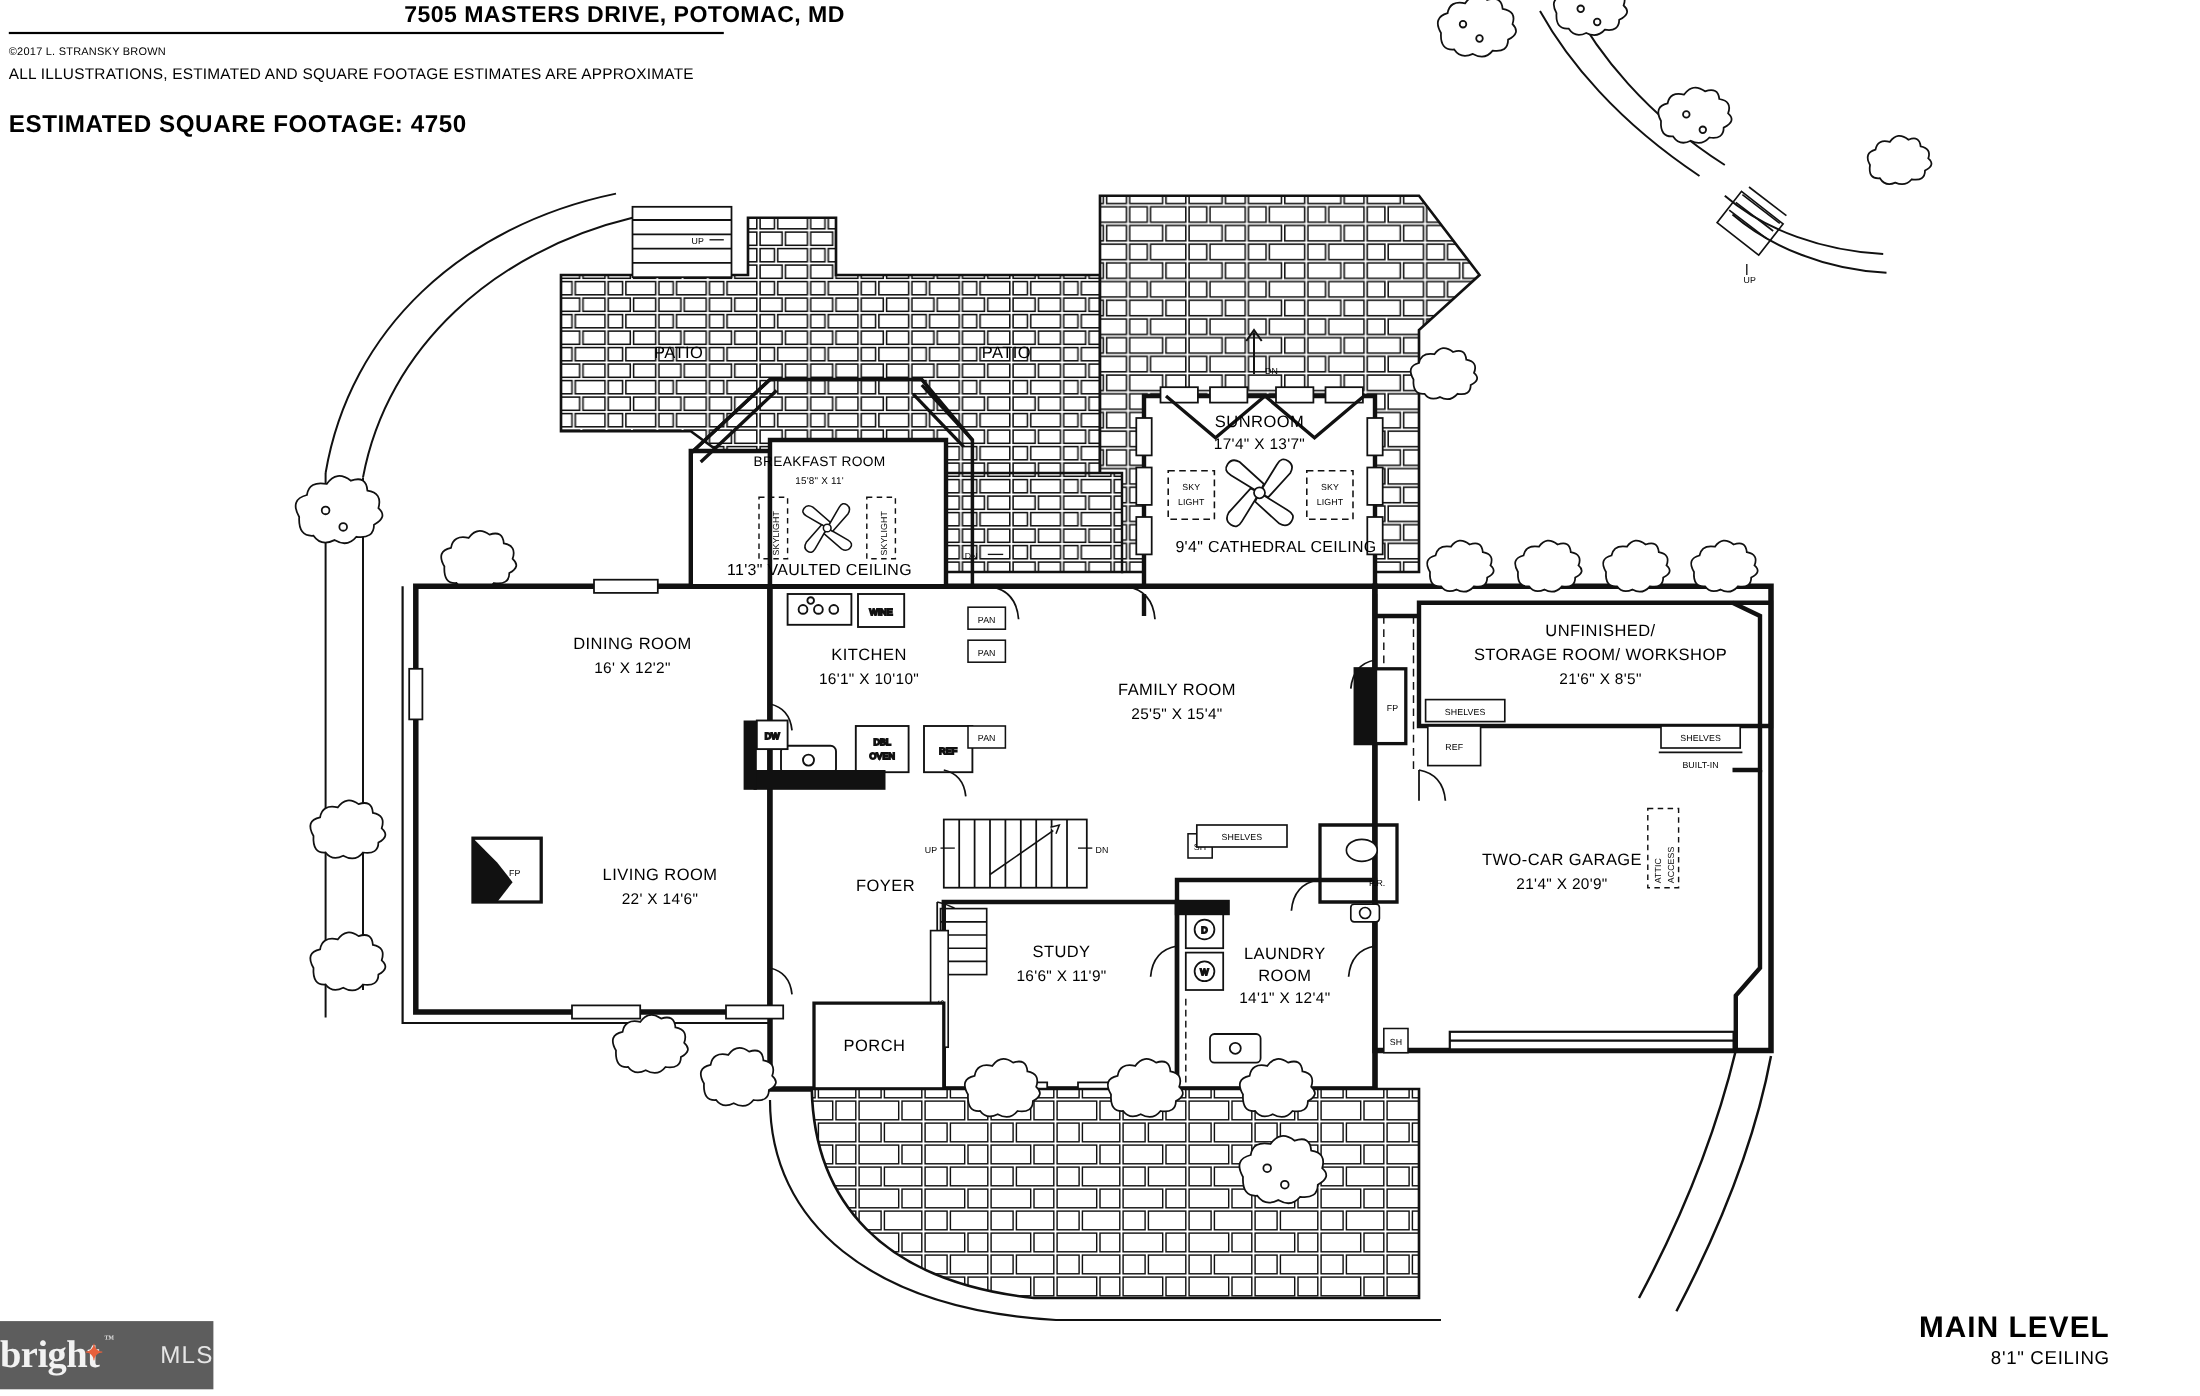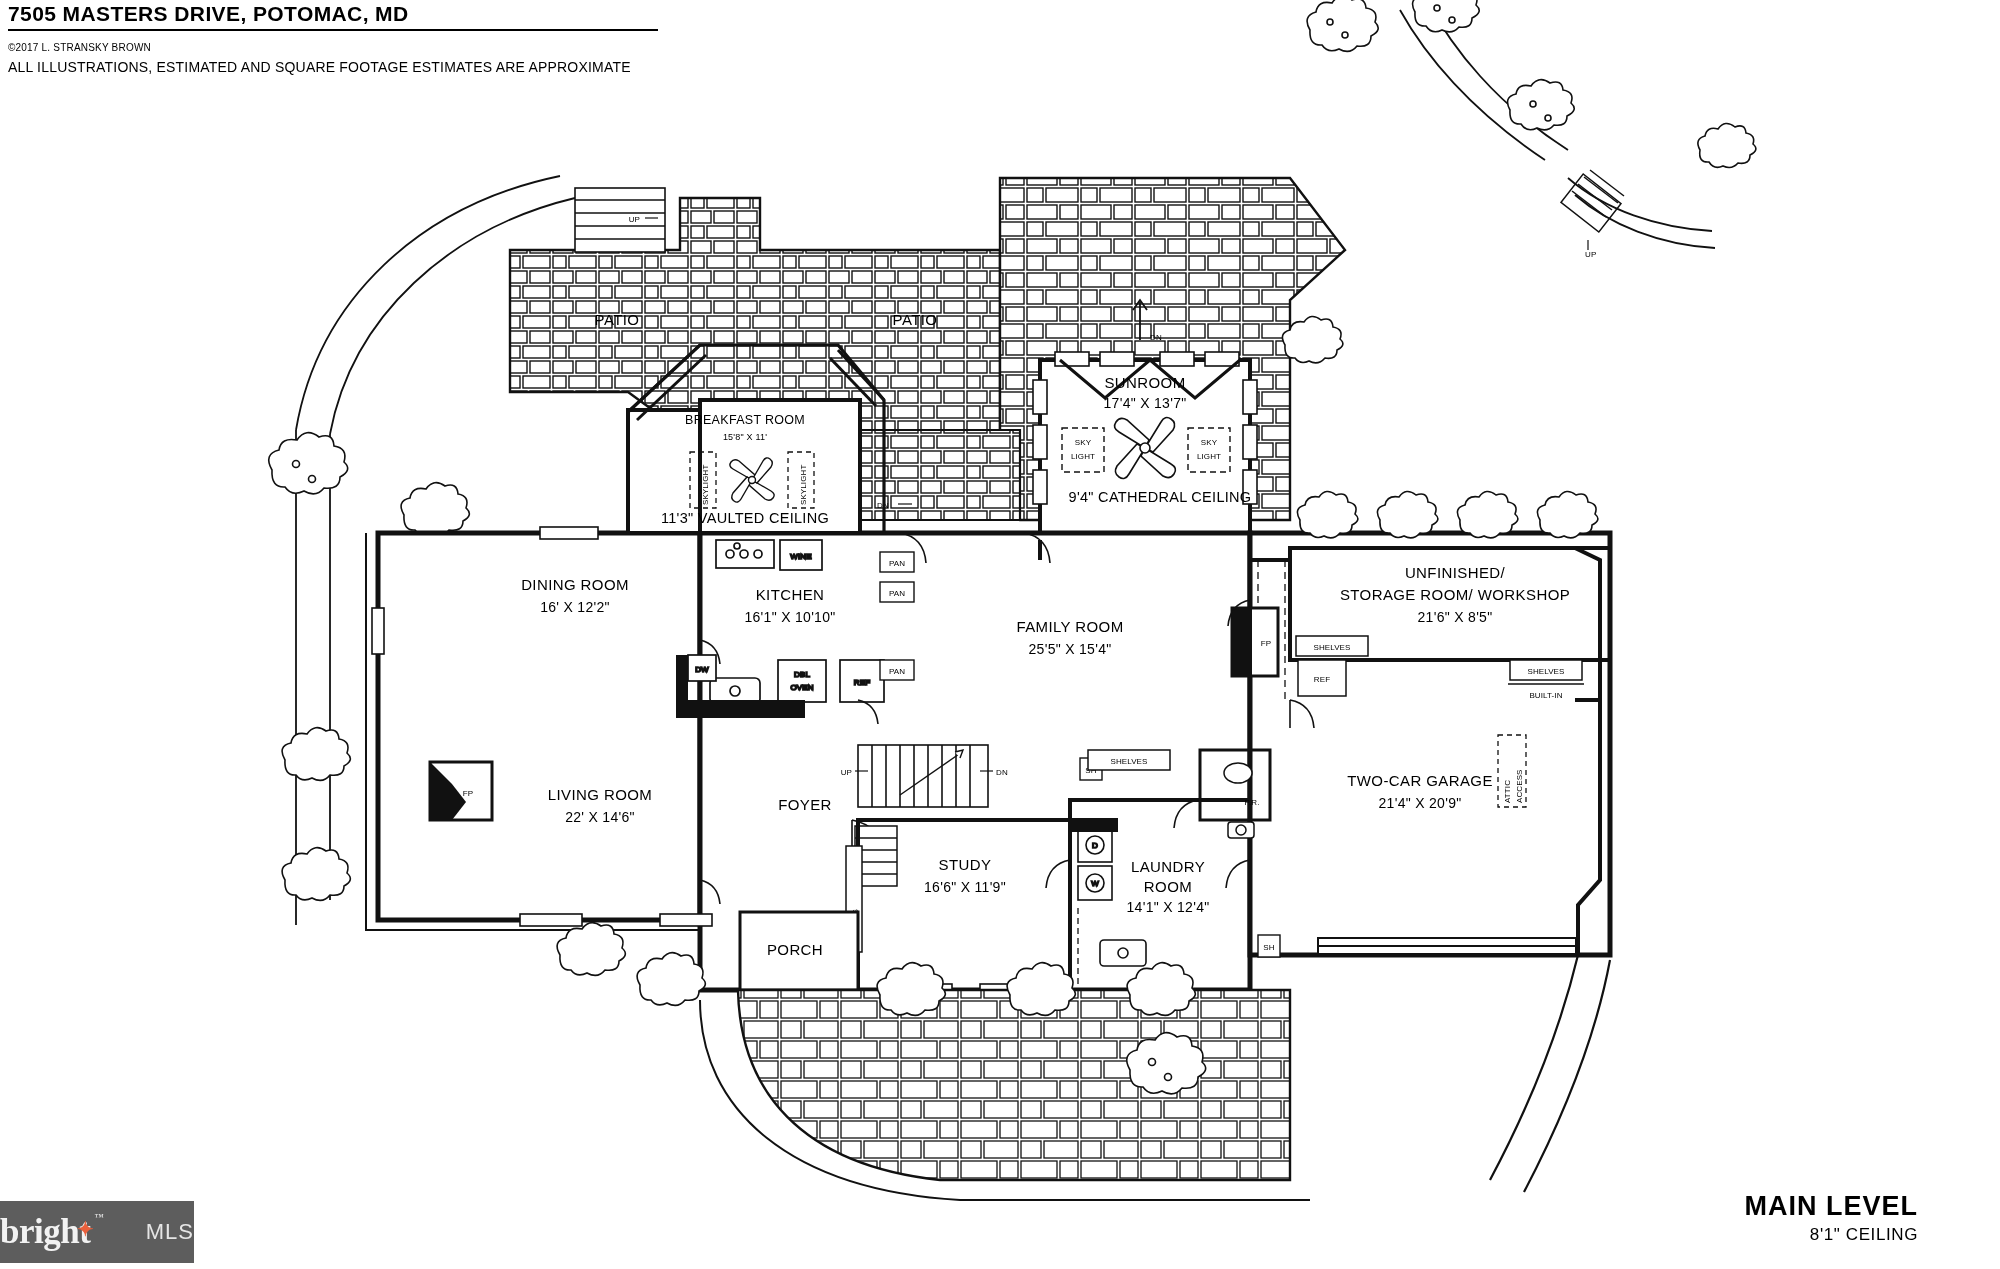--- a/index.html
+++ b/index.html
@@ -1,21 +1,21 @@
 <!DOCTYPE html>
 <html><head>
 <meta charset="utf-8">
 <style>
   html,body{margin:0;padding:0;background:#ffffff;}
   body{width:2000px;height:1269px;position:relative;overflow:hidden;
        font-family:"Liberation Sans","DejaVu Sans",sans-serif;color:#000;}
 
   
   #header{position:absolute;left:8px;top:2px;width:760px;}
-  #title{font-size:21px;font-weight:700;letter-spacing:.4px;padding-bottom:3px;}
+  #title{font-size:21px;font-weight:700;letter-spacing:.4px;padding-bottom:3px;text-align:right;}
   #title-rule{border-bottom:2px solid #000;width:650px;margin-bottom:9px;}
   .hline{font-size:10px;letter-spacing:.2px;line-height:1.55;}
   .hline.small{font-size:14px;line-height:1.62;}
   #sqft{font-size:22px;font-weight:700;letter-spacing:.5px;margin-top:22px;}
 
   
   #main-level{position:absolute;right:82px;bottom:24px;text-align:right;}
   #main-level .ml-title{font-size:27px;font-weight:600;letter-spacing:1px;}
   #main-level .ml-sub{font-size:17px;letter-spacing:.6px;margin-top:3px;}
 
@@ -535,20 +535,21 @@
   </g>
 
 </svg>
 </div>
 
 <div id="header">
   <div id="title">7505 MASTERS DRIVE, POTOMAC, MD</div>
   <div id="title-rule"></div>
   <div class="hline">©2017 L. STRANSKY BROWN</div>
   <div class="hline small">ALL ILLUSTRATIONS, ESTIMATED AND SQUARE FOOTAGE ESTIMATES ARE APPROXIMATE</div>
+  <div id="sqft">ESTIMATED SQUARE FOOTAGE: 4750</div>
 </div>
 
 <div id="main-level">
   <div class="ml-title">MAIN LEVEL</div>
   <div class="ml-sub">8'1" CEILING</div>
 </div>
 
 <div id="mls">
   <span class="b">
     <span>bright</span>

